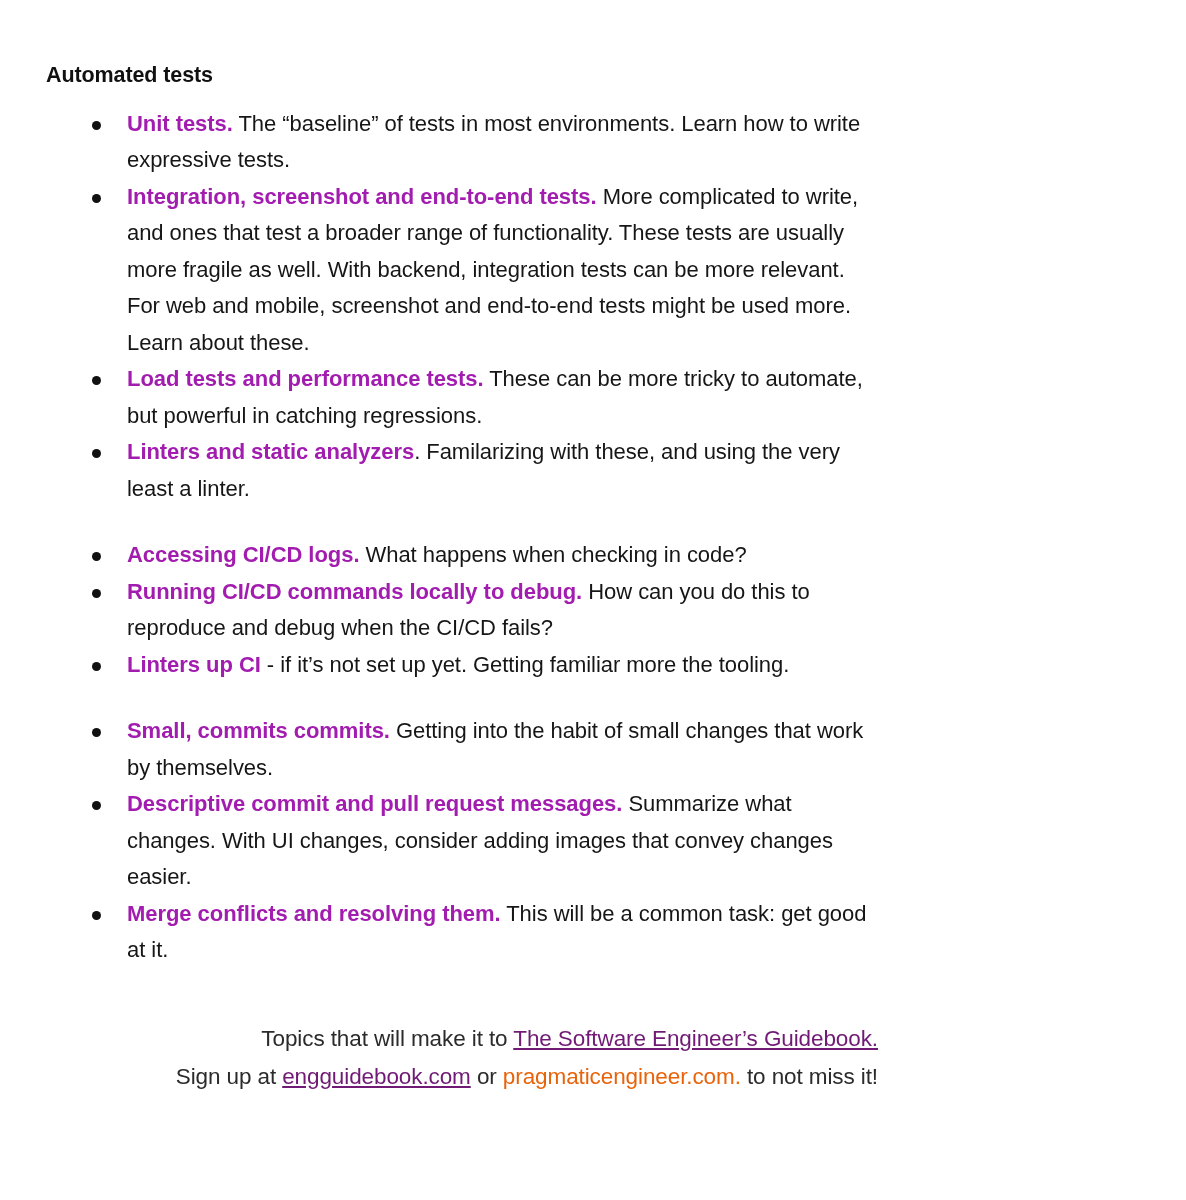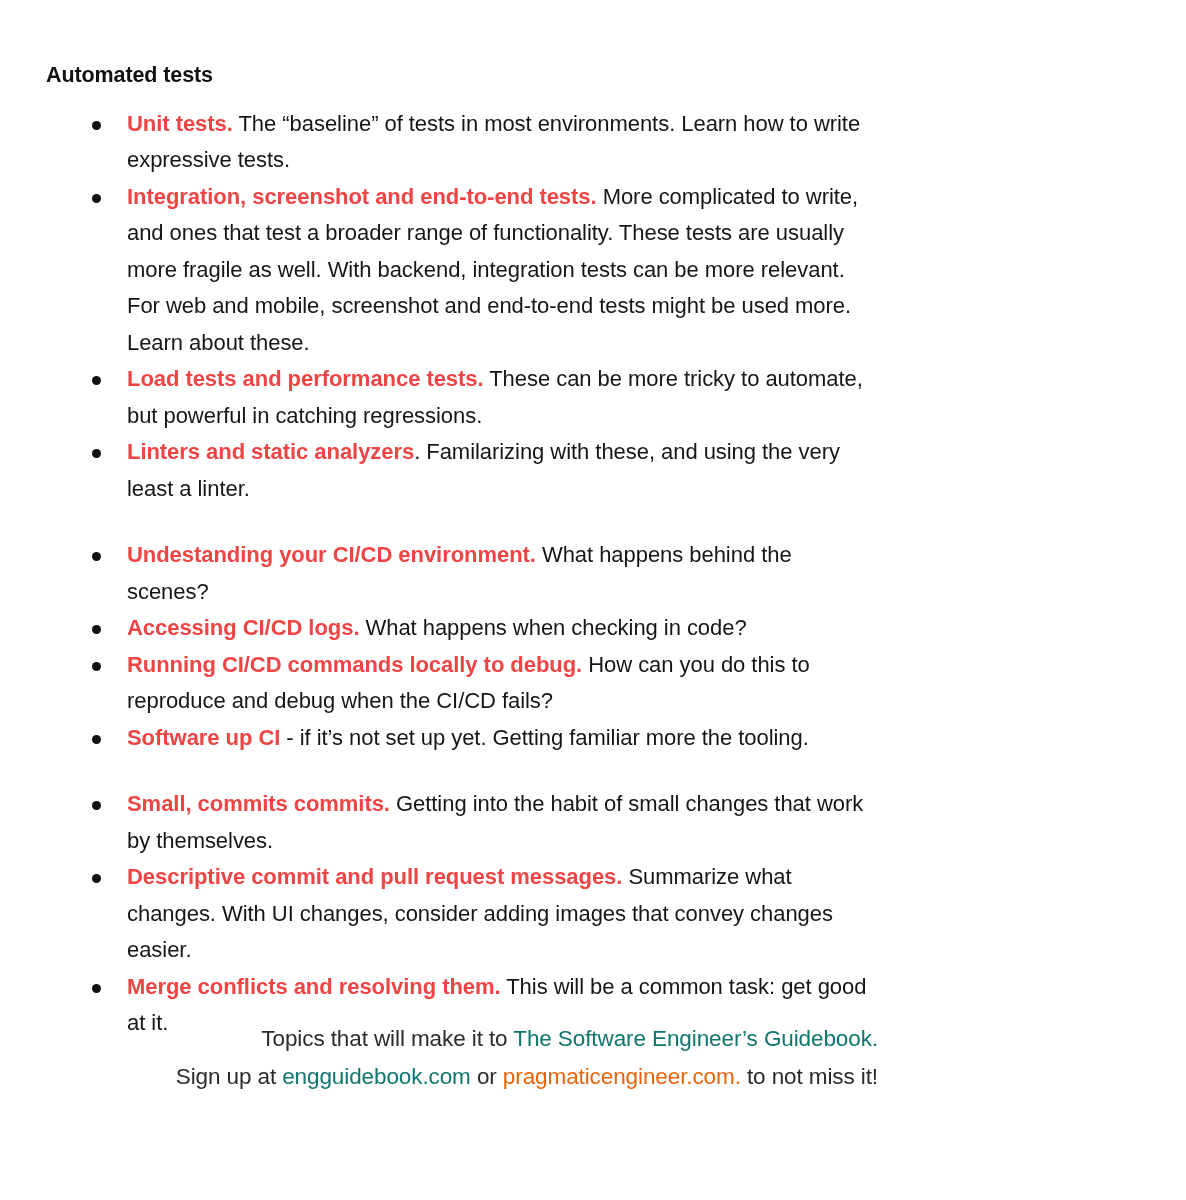--- a/index.html
+++ b/index.html
@@ -56,38 +56,38 @@
     position: absolute;
     left: 46px;
     top: 15px;
     width: 9px;
     height: 9px;
     border-radius: 50%;
     background: #111111;
   }
   .b {
     font-weight: bold;
-    color: #ef4444;
+    color: #a21caf;
   }
   .footer {
     position: absolute;
     left: 46px;
     right: 84px;
     bottom: 104px;
     text-align: right;
     font-size: 22.5px;
     line-height: 38px;
     color: #2b2b2b;
     letter-spacing: -0.1px;
   }
   .footer .line { display: block; }
   a.link {
     text-decoration: none;
   }
-  a.link.blue { color: #0f766e; }
+  a.link.blue { color: #701a75; text-decoration: underline; }
   a.link.orange { color: #E8630A; }
 </style>
 </head>
 <body>
 
 <div class="page">
 
   <div class="section">
     <h2 class="section-heading">Automated tests</h2>
     <ul class="bullets">
@@ -102,30 +102,27 @@
       </li>
       <li>
         <span class="b">Linters and static analyzers</span><span>. Familarizing with these, and using the very least a linter.</span>
       </li>
     </ul>
   </div>
 
   <div class="section">
     <ul class="bullets">
       <li>
-        <span class="b">Undestanding your CI/CD environment.</span><span> What happens behind the scenes?</span>
-      </li>
-      <li>
         <span class="b">Accessing CI/CD logs.</span><span> What happens when checking in code?</span>
       </li>
       <li>
         <span class="b">Running CI/CD commands locally to debug.</span><span> How can you do this to reproduce and debug when the CI/CD fails?</span>
       </li>
       <li>
-        <span class="b">Software up CI</span><span> - if it’s not set up yet. Getting familiar more the tooling.</span>
+        <span class="b">Linters up CI</span><span> - if it’s not set up yet. Getting familiar more the tooling.</span>
       </li>
     </ul>
   </div>
 
   <div class="section">
     <ul class="bullets">
       <li>
         <span class="b">Small, commits commits.</span><span> Getting into the habit of small changes that work by themselves.</span>
       </li>
       <li>

